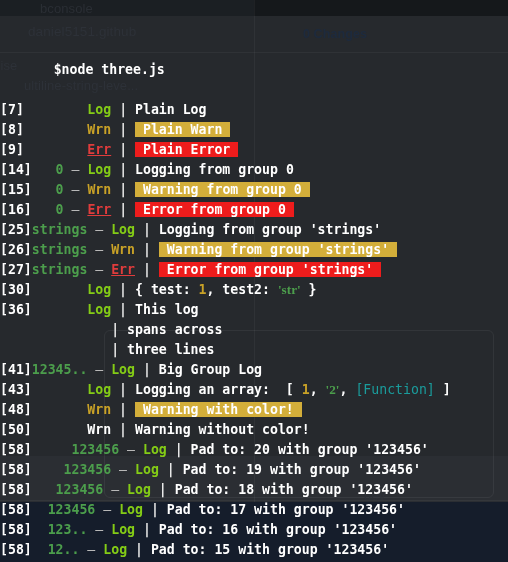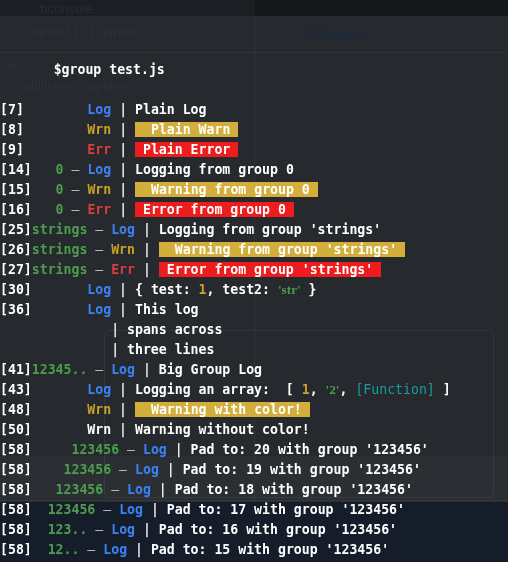--- a/index.html
+++ b/index.html
@@ -80,28 +80,28 @@
     height: 20px;
     display: block;
     position: relative;
   }
   .cmd { color: #ffffff; font-weight: bold; padding-left: 6px; }
 
   
   .c-line { color: #ffffff; font-weight: bold; }
   .c-grp  { color: #4c9e4c; font-weight: bold; }
   .c-dash { color: #b8b8b8; }
-  .c-log  { color: #3b82f6; font-weight: bold; }
+  .c-log  { color: #84cc16; font-weight: bold; }
   .c-wrn  { color: #c9a227; font-weight: bold; }
   .c-wrn-plain { color: #ffffff; font-weight: bold; }
-  .c-err  { color: #e03c3c; font-weight: bold; }
+  .c-err  { color: #e03c3c; font-weight: bold; text-decoration: underline; }
   .c-bar  { color: #e8e8e8; font-weight: bold; }
   .c-msg  { color: #ffffff; font-weight: bold; }
 
-  .hl-warn { background: #d3ae3a; color: #ffffff; font-weight: bold; padding-left: 8px; }
+  .hl-warn { background: #d3ae3a; color: #ffffff; font-weight: bold; }
   .hl-err  { background: #ee1c1c; color: #ffffff; font-weight: bold; margin-top: 44px; }
 
   .tok-num  { color: #c9a227; font-weight: bold; }
   .tok-str  { color: #4c9e4c; font-weight: bold; font-family: Liberation Serif, serif; }
   .tok-fn   { color: #1a9c9c; font-weight: normal; }
 
   .pad { color: transparent; }
 </style>
 </head>
 <body>
@@ -123,17 +123,17 @@
     <span class="ghost dim" style="left:40px;  top:1px;  font-size:13px;">bconsole</span>
     <span class="ghost" style="left:28px;  top:24px; font-size:13.5px;">daniel5151.github</span>
     <span class="ghost" style="left:-4px;  top:58px; font-size:13px;">rise</span>
     <span class="ghost" style="left:24px;  top:78px; font-size:13px;">ultiline-string-leve...</span>
     <span class="ghost blue" style="left:303px; top:27px; font-size:12.5px;">0 Changes</span>
     <span class="ghost" style="left:364px; top:488px; font-size:13px;">dev</span>
   </div>
 
   <div class="term">
     <div class="row">
-      <span class="cmd">$</span><span class="cmd" style="padding-left:0;">group test.js</span>
+      <span class="cmd">$</span><span class="cmd" style="padding-left:0;">node three.js</span>
     </div>
     <div id="log-rows"><div class="row"><span class="c-line">[7]</span><span class="pad">        </span><span class="c-log">Log</span><span class="c-bar"> | </span><span class="c-msg"><span>Plain Log</span></span></div><div class="row"><span class="c-line">[8]</span><span class="pad">        </span><span class="c-wrn">Wrn</span><span class="c-bar"> | </span><span class="hl-warn"> <span>Plain Warn</span> </span></div><div class="row"><span class="c-line">[9]</span><span class="pad">        </span><span class="c-err">Err</span><span class="c-bar"> | </span><span class="hl-err"> <span>Plain Error</span> </span></div><div class="row"><span class="c-line">[14]</span><span class="pad">   </span><span class="c-grp">0</span><span class="c-dash"> – </span><span class="c-log">Log</span><span class="c-bar"> | </span><span class="c-msg"><span>Logging from group 0</span></span></div><div class="row"><span class="c-line">[15]</span><span class="pad">   </span><span class="c-grp">0</span><span class="c-dash"> – </span><span class="c-wrn">Wrn</span><span class="c-bar"> | </span><span class="hl-warn"> <span>Warning from group 0</span> </span></div><div class="row"><span class="c-line">[16]</span><span class="pad">   </span><span class="c-grp">0</span><span class="c-dash"> – </span><span class="c-err">Err</span><span class="c-bar"> | </span><span class="hl-err"> <span>Error from group 0</span> </span></div><div class="row"><span class="c-line">[25]</span><span class="pad"></span><span class="c-grp">strings</span><span class="c-dash"> – </span><span class="c-log">Log</span><span class="c-bar"> | </span><span class="c-msg"><span>Logging from group 'strings'</span></span></div><div class="row"><span class="c-line">[26]</span><span class="pad"></span><span class="c-grp">strings</span><span class="c-dash"> – </span><span class="c-wrn">Wrn</span><span class="c-bar"> | </span><span class="hl-warn"> <span>Warning from group 'strings'</span> </span></div><div class="row"><span class="c-line">[27]</span><span class="pad"></span><span class="c-grp">strings</span><span class="c-dash"> – </span><span class="c-err">Err</span><span class="c-bar"> | </span><span class="hl-err"> <span>Error from group 'strings'</span> </span></div><div class="row"><span class="c-line">[30]</span><span class="pad">       </span><span class="c-log">Log</span><span class="c-bar"> | </span><span class="c-msg"><span>{ test: </span><span class="tok-num">1</span><span>, test2: </span><span class="tok-str">'str'</span><span> }</span></span></div><div class="row"><span class="c-line">[36]</span><span class="pad">       </span><span class="c-log">Log</span><span class="c-bar"> | </span><span class="c-msg"><span>This log</span></span></div><div class="row"><span class="c-line"></span><span class="pad">             </span><span class="c-bar"> | </span><span class="c-msg"><span>spans across</span></span></div><div class="row"><span class="c-line"></span><span class="pad">             </span><span class="c-bar"> | </span><span class="c-msg"><span>three lines</span></span></div><div class="row"><span class="c-line">[41]</span><span class="pad"></span><span class="c-grp">12345..</span><span class="c-dash"> – </span><span class="c-log">Log</span><span class="c-bar"> | </span><span class="c-msg"><span>Big Group Log</span></span></div><div class="row"><span class="c-line">[43]</span><span class="pad">       </span><span class="c-log">Log</span><span class="c-bar"> | </span><span class="c-msg"><span>Logging an array:  [ </span><span class="tok-num">1</span><span>, </span><span class="tok-str">'2'</span><span>, </span><span class="tok-fn">[Function]</span><span> ]</span></span></div><div class="row"><span class="c-line">[48]</span><span class="pad">       </span><span class="c-wrn">Wrn</span><span class="c-bar"> | </span><span class="hl-warn"> <span>Warning with color!</span> </span></div><div class="row"><span class="c-line">[50]</span><span class="pad">       </span><span class="c-wrn-plain">Wrn</span><span class="c-bar"> | </span><span class="c-msg"><span>Warning without color!</span></span></div><div class="row"><span class="c-line">[58]</span><span class="pad">     </span><span class="c-grp">123456</span><span class="c-dash"> – </span><span class="c-log">Log</span><span class="c-bar"> | </span><span class="c-msg"><span>Pad to: 20 with group '123456'</span></span></div><div class="row"><span class="c-line">[58]</span><span class="pad">    </span><span class="c-grp">123456</span><span class="c-dash"> – </span><span class="c-log">Log</span><span class="c-bar"> | </span><span class="c-msg"><span>Pad to: 19 with group '123456'</span></span></div><div class="row"><span class="c-line">[58]</span><span class="pad">   </span><span class="c-grp">123456</span><span class="c-dash"> – </span><span class="c-log">Log</span><span class="c-bar"> | </span><span class="c-msg"><span>Pad to: 18 with group '123456'</span></span></div><div class="row"><span class="c-line">[58]</span><span class="pad">  </span><span class="c-grp">123456</span><span class="c-dash"> – </span><span class="c-log">Log</span><span class="c-bar"> | </span><span class="c-msg"><span>Pad to: 17 with group '123456'</span></span></div><div class="row"><span class="c-line">[58]</span><span class="pad">  </span><span class="c-grp">123..</span><span class="c-dash"> – </span><span class="c-log">Log</span><span class="c-bar"> | </span><span class="c-msg"><span>Pad to: 16 with group '123456'</span></span></div><div class="row"><span class="c-line">[58]</span><span class="pad">  </span><span class="c-grp">12..</span><span class="c-dash"> – </span><span class="c-log">Log</span><span class="c-bar"> | </span><span class="c-msg"><span>Pad to: 15 with group '123456'</span></span></div><div class="row"></div></div>
   </div>
 </div>
 
 </body></html>

